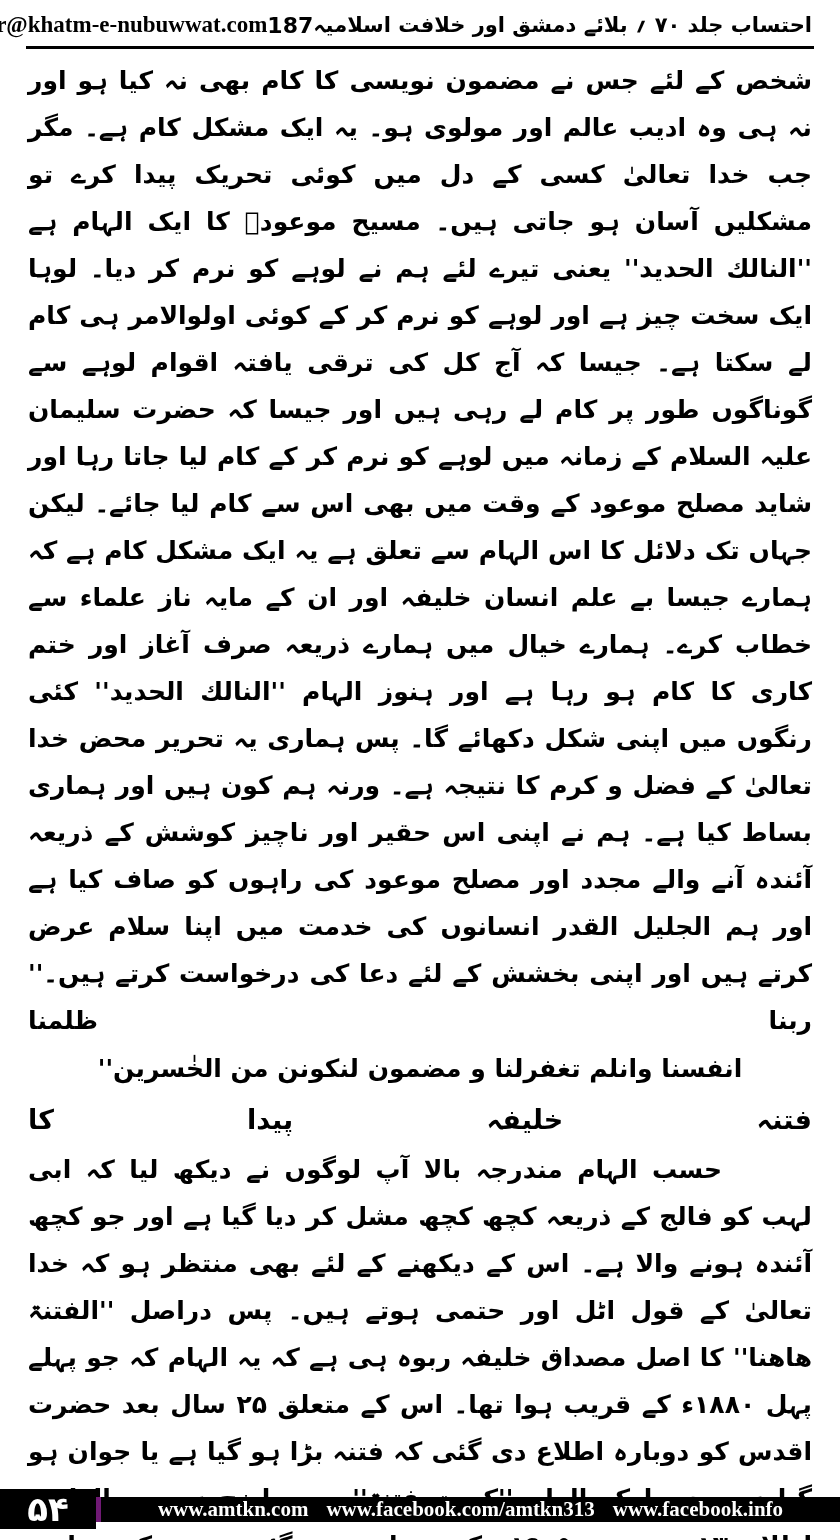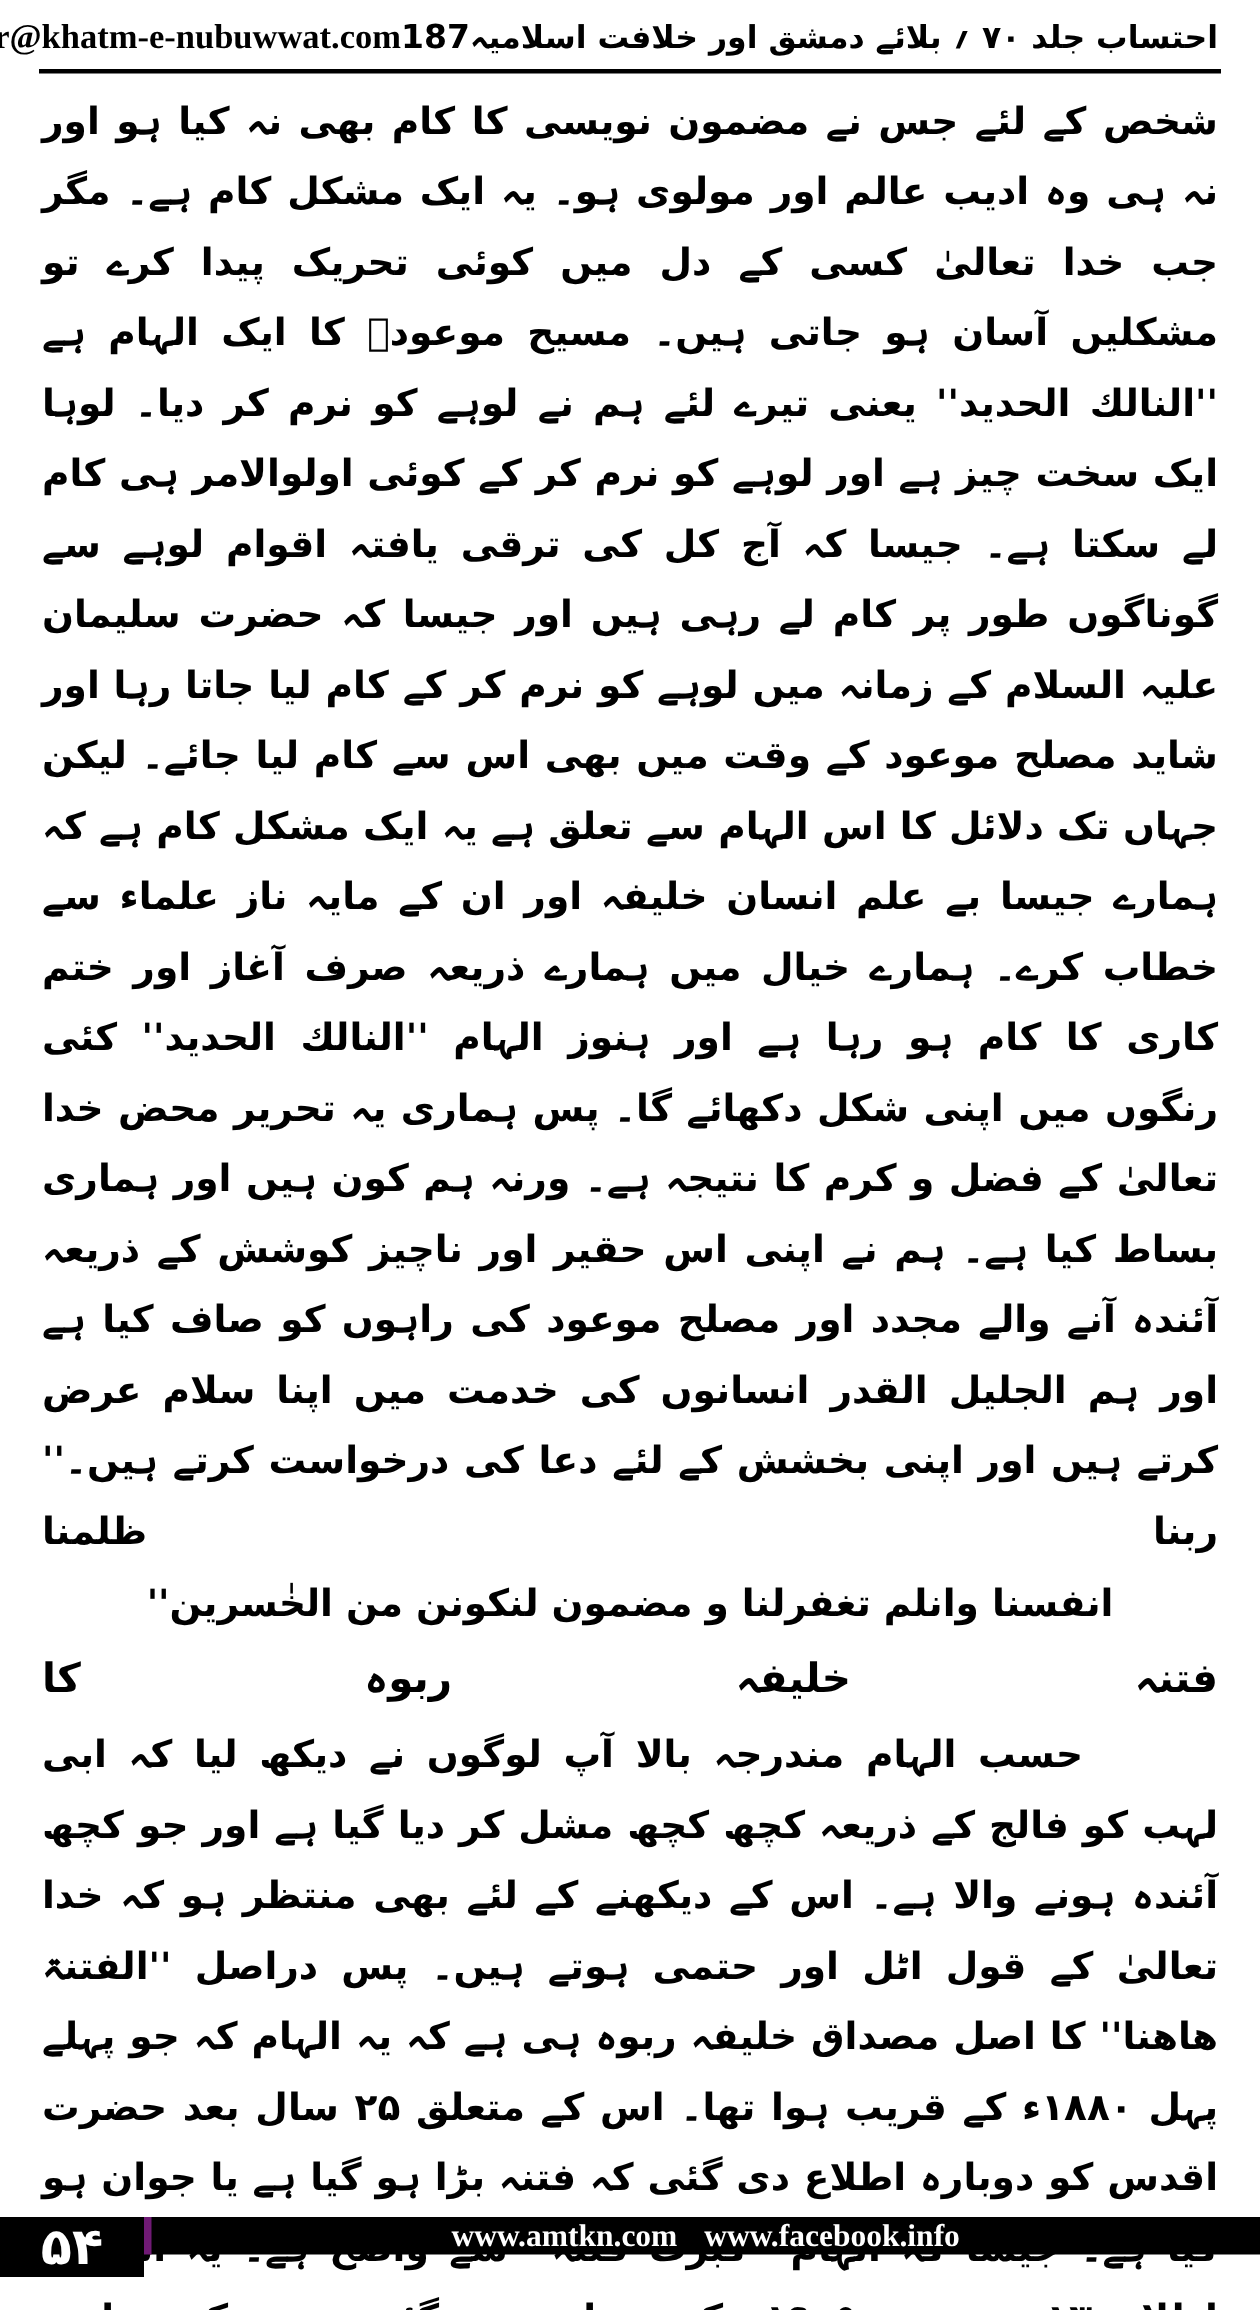--- a/index.html
+++ b/index.html
@@ -99,21 +99,21 @@
   }
 
   
   .footer {
     position: absolute;
     left: 0;
     bottom: 0;
     width: 840px;
     height: 62px;
     display: flex;
-    align-items: flex-start;
+    align-items: center;
     text-decoration: underline;
   }
   .footer-page {
     width: 96px;
     background: #000;
     color: #fff;
     display: flex;
     align-items: center;
     justify-content: center;
     font-family: "DejaVu Sans", sans-serif;
@@ -150,27 +150,28 @@
   </div>
 
   <hr class="rule">
 
   <div class="body-text">
 
     <p class="para">شخص کے لئے جس نے مضمون نویسی کا کام بھی نہ کیا ہو اور نہ ہی وہ ادیب عالم اور مولوی ہو۔ یہ ایک مشکل کام ہے۔ مگر جب خدا تعالیٰ کسی کے دل میں کوئی تحریک پیدا کرے تو مشکلیں آسان ہو جاتی ہیں۔ مسیح موعودؑ کا ایک الہام ہے ''النالك الحدید'' یعنی تیرے لئے ہم نے لوہے کو نرم کر دیا۔ لوہا ایک سخت چیز ہے اور لوہے کو نرم کر کے کوئی اولوالامر ہی کام لے سکتا ہے۔ جیسا کہ آج کل کی ترقی یافتہ اقوام لوہے سے گوناگوں طور پر کام لے رہی ہیں اور جیسا کہ حضرت سلیمان علیہ السلام کے زمانہ میں لوہے کو نرم کر کے کام لیا جاتا رہا اور شاید مصلح موعود کے وقت میں بھی اس سے کام لیا جائے۔ لیکن جہاں تک دلائل کا اس الہام سے تعلق ہے یہ ایک مشکل کام ہے کہ ہمارے جیسا بے علم انسان خلیفہ اور ان کے مایہ ناز علماء سے خطاب کرے۔ ہمارے خیال میں ہمارے ذریعہ صرف آغاز اور ختم کاری کا کام ہو رہا ہے اور ہنوز الہام ''النالك الحدید'' کئی رنگوں میں اپنی شکل دکھائے گا۔ پس ہماری یہ تحریر محض خدا تعالیٰ کے فضل و کرم کا نتیجہ ہے۔ ورنہ ہم کون ہیں اور ہماری بساط کیا ہے۔ ہم نے اپنی اس حقیر اور ناچیز کوشش کے ذریعہ آئندہ آنے والے مجدد اور مصلح موعود کی راہوں کو صاف کیا ہے اور ہم الجلیل القدر انسانوں کی خدمت میں اپنا سلام عرض کرتے ہیں اور اپنی بخشش کے لئے دعا کی درخواست کرتے ہیں۔'' ربنا ظلمنا</p>
 
     <p class="arabic-line">انفسنا وانلم تغفرلنا و مضمون لنکونن من الخٰسرین''</p>
 
-    <div class="subheading">فتنہ خلیفہ ربوہ کا</div>
+    <div class="subheading">فتنہ خلیفہ پیدا کا</div>
 
     <p class="para indent">حسب الہام مندرجہ بالا آپ لوگوں نے دیکھ لیا کہ ابی لہب کو فالج کے ذریعہ کچھ کچھ مشل کر دیا گیا ہے اور جو کچھ آئندہ ہونے والا ہے۔ اس کے دیکھنے کے لئے بھی منتظر ہو کہ خدا تعالیٰ کے قول اٹل اور حتمی ہوتے ہیں۔ پس دراصل ''الفتنۃ ھاھنا'' کا اصل مصداق خلیفہ ربوہ ہی ہے کہ یہ الہام کہ جو پہلے پہل ۱۸۸۰ء کے قریب ہوا تھا۔ اس کے متعلق ۲۵ سال بعد حضرت اقدس کو دوبارہ اطلاع دی گئی کہ فتنہ بڑا ہو گیا ہے یا جوان ہو گیا ہے۔ جیسا کہ الہام ''کبرت فتنۃ'' سے واضح ہے۔ یہ الہامی اطلاع ۱۳ ؍دسمبر ۱۹۰۵ء کو دوبارہ دی گئی۔ جب کہ مولوی محمد حسین حضرت اقدس کی ترقی اور ان کے ساتھ تائید الٰہی کو دیکھ کر خاموش ہو چکا تھا اور شغل تکفیر سے باز آ چکا تھا اور مولوی نذیر حسین دہلوی غالباً فوت ہو چکا تھا اور فتویٰ کفر پر بھی چودہ پندرہ سال کا عرصہ گذر چکا تھا۔ پس ۱۳ ؍دسمبر ۱۹۰۵ء کا الہام ''کبرت فتنۃ'' بتلاتا ہے کہ فتنہ یا فتنہ باز جوان ہو چکا ہے اور اس نے اپنے مشاغل کی ابتداء کر دی ہے اور اس الہام الٰہی کے وقت تک موجودہ خلیفہ کے متعلق آلودگی چلن کی شکایت بھی پیدا ہو چکی تھی۔ پس ''کبرت فتنۃ'' نے ثابت کر دیا کہ الہام ''الفتنۃ ھاھنا'' کا</p>
 
   </div>
 
   <div class="footer">
     <div class="footer-page">۵۴</div>
     <div class="footer-links">
       <span class="footer-link">www.amtkn.com</span>
+      <span class="footer-link">www.facebook.com/amtkn313</span>
       <span class="footer-link">www.facebook.info</span>
     </div>
   </div>
 
 </div>
 
 </body></html>

